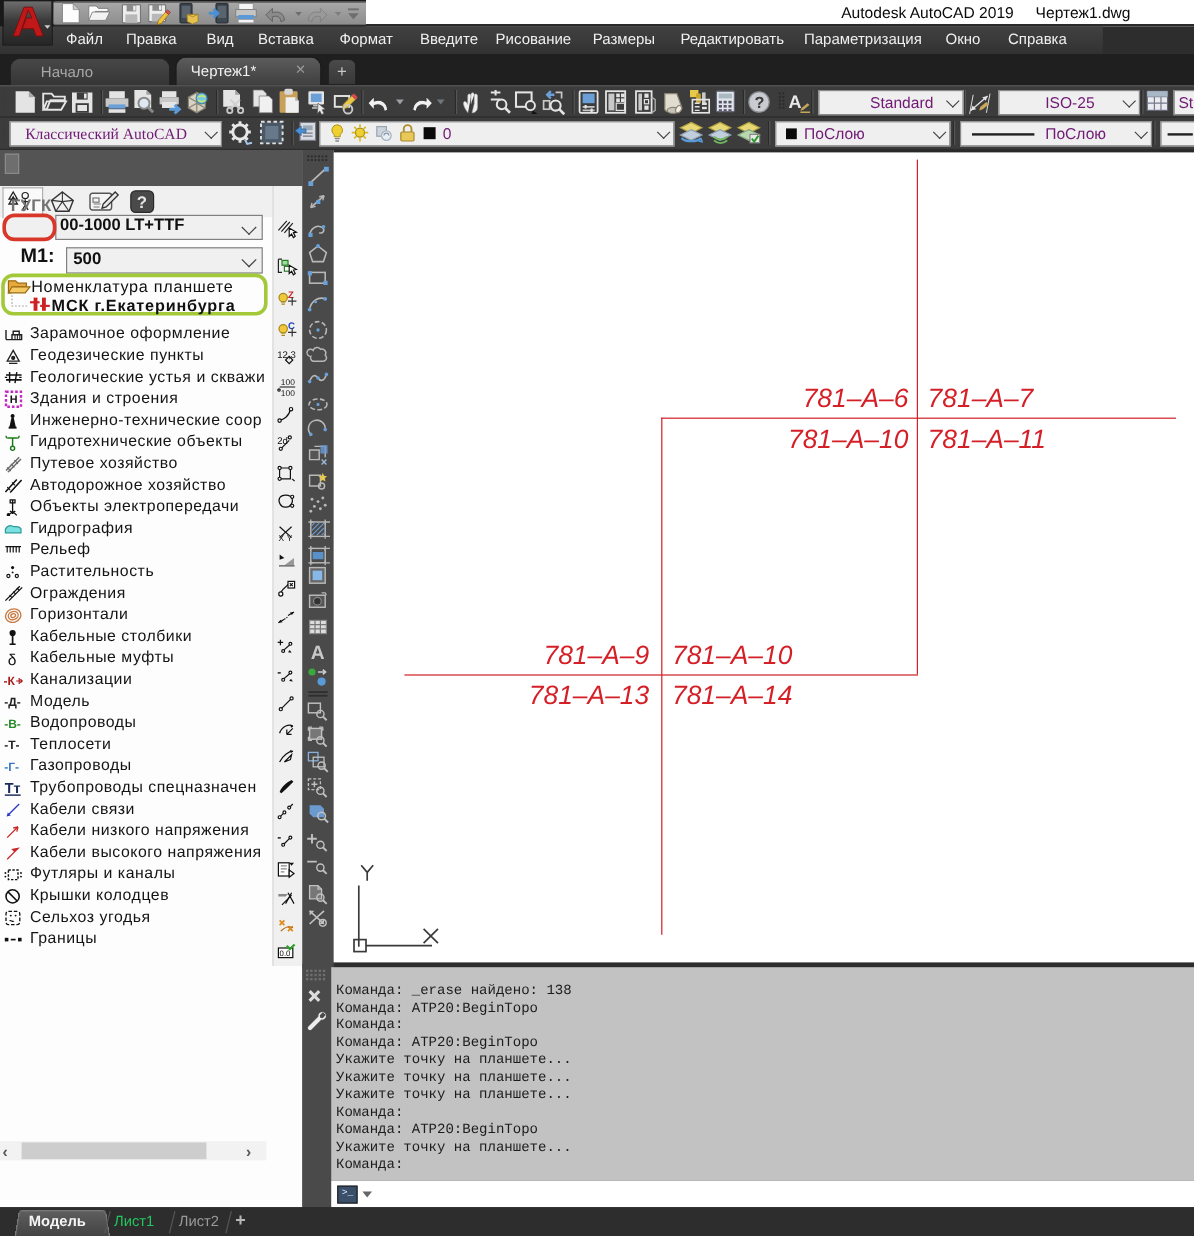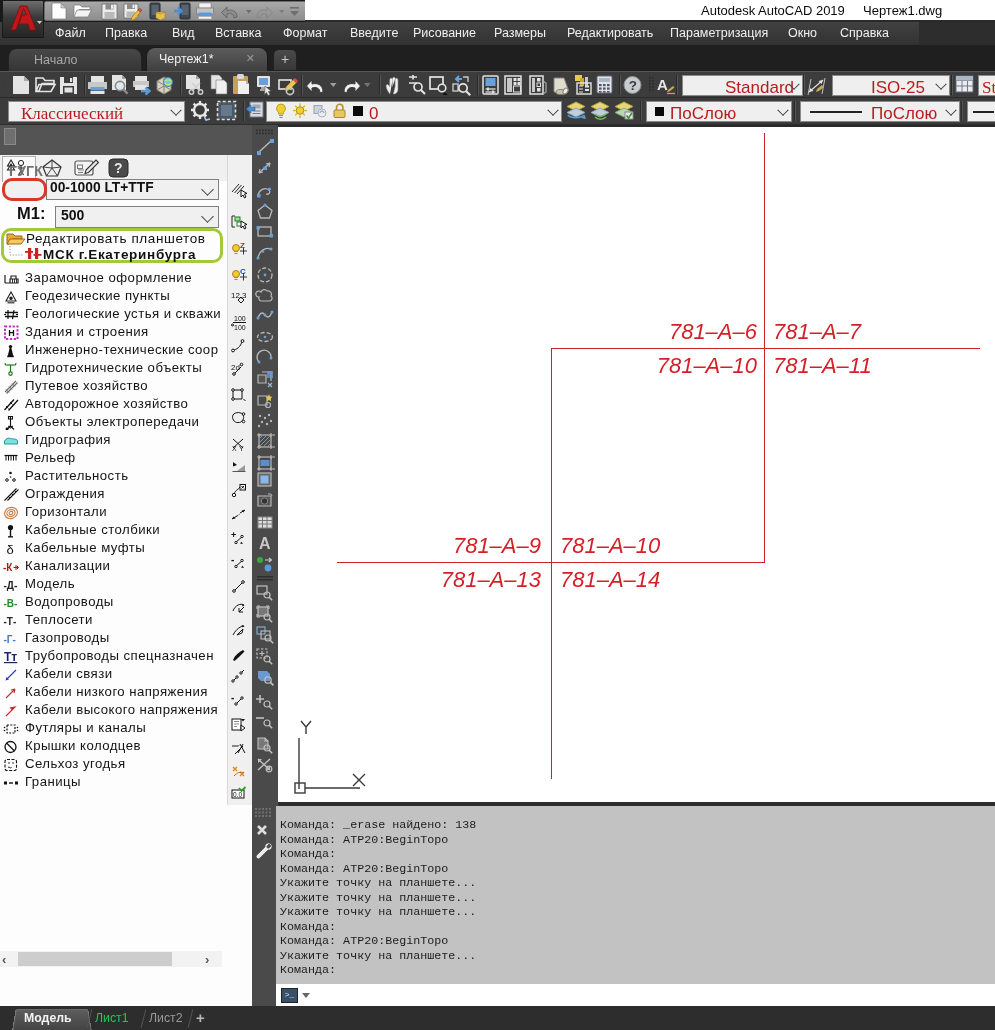--- a/index.html
+++ b/index.html
@@ -8,21 +8,21 @@
 
 #titlebar{left:0;top:0;width:995px;height:22px;background:#191919;}
 #qat{left:44px;top:1px;width:266px;height:20px;background:linear-gradient(#a8a8a8,#8e8e8e);border-radius:2px;border:1px solid #6a6a6a;box-sizing:border-box;}
 #alogo{left:2px;top:0;width:40px;height:36px;background:linear-gradient(#6e6e6e,#3a3a3a 45%,#262626);border:1px solid #1a1a1a;z-index:5;}
 #title-text{left:305px;top:0;width:690px;height:20px;background:#ffffff;color:#0a0a0a;font-size:13px;border-bottom:2px solid #2a2a2a;}
 #menubar{left:0;top:22px;width:919px;height:23px;background:linear-gradient(#414141,#323232);color:#f0f0f0;font-size:12.5px;}
 #menubar span{position:absolute;top:4px;}
 #tabrow{left:0;top:45px;width:995px;height:26px;background:#1f1f1f;}
 #toolbar1{left:0;top:71px;width:995px;height:26px;background:#3c3c3c;border-top:1px solid #555;}
 #toolbar2{left:0;top:97px;width:995px;height:26px;background:#3c3c3c;border-top:1px solid #2a2a2a;}
-.combo{position:absolute;background:#efefef;border:1px solid #88898a;color:#b91c1c;font-size:17px;}
+.combo{position:absolute;background:#efefef;border:1px solid #88898a;color:#701a75;font-size:13px;}
 .combo .arr{position:absolute;right:4px;top:45%;width:7px;height:7px;border-right:1.6px solid #444;border-bottom:1.6px solid #444;transform:translateY(-60%) rotate(45deg);}
 
 #palette{left:0;top:125px;width:252px;height:881px;background:#fdfdfd;}
 #pal-head{left:0;top:0;width:252px;height:30px;background:#545454;}
 #pal-tabs{left:0;top:30px;width:227px;height:26px;background:#f0f0f0;}
 .li{position:absolute;left:25px;white-space:nowrap;font-size:13.2px;letter-spacing:0.45px;color:#141414;line-height:15px;}
 .licon{position:absolute;left:3px;width:18px;height:15px;}
 
 #lstrip{left:227px;top:155px;width:24px;height:650px;background:#f0f0f0;border-left:1px solid #d8d8d8;}
 #dstrip{left:252px;top:125px;width:26px;height:682px;background:#4a4a4a;border-right:1px solid #2e2e2e;}
@@ -365,21 +365,21 @@
       </g>
 </svg>
 <div class="combo" style="left:682px;top:3px;width:119px;height:19px;">
       <span style="position:absolute;left:42px;top:2px;">Standard</span>
       <span class="arr"></span>
     </div>
 <div class="combo" style="left:832px;top:3px;width:116px;height:19px;">
       <span style="position:absolute;left:38px;top:2px;">ISO-25</span>
       <span class="arr"></span>
     </div>
-<div class="combo" style="left:978px;top:3px;width:17px;height:19px;border-right:none;font-family:Liberation Serif, serif;">
+<div class="combo" style="left:978px;top:3px;width:17px;height:19px;border-right:none;">
       <span style="position:absolute;left:3px;top:2px;">St</span>
     </div>
 </div>
 <div class="abs" id="toolbar2">
 <svg width="995" height="26" viewBox="0 0 995 26">
 <g stroke="#2a2a2a">
         <path d="M243.5 3 v20 M640.5 3 v20 M794.5 3 v20 M961.5 3 v20"></path>
       </g>
 <g stroke="#555">
         <path d="M244.5 3 v20 M641.5 3 v20 M795.5 3 v20 M962.5 3 v20"></path>
@@ -506,21 +506,21 @@
   <div style="position:absolute;left:17px;top:79px;font-size:16.5px;font-weight:bold;color:#111;">М1:</div>
   <div style="position:absolute;left:55px;top:81px;width:164px;height:22px;background:#f0f0f0;border:1px solid #808080;box-sizing:border-box;"></div>
   <div style="position:absolute;left:61px;top:82px;font-size:14px;font-weight:bold;color:#111;">500</div>
   <div style="position:absolute;left:203px;top:87px;width:8px;height:8px;border-right:1.8px solid #444;border-bottom:1.8px solid #444;transform:rotate(45deg);"></div>
 
   <div style="position:absolute;left:1px;top:103px;width:222px;height:35px;border:3.5px solid #a3c93a;border-radius:10px;box-sizing:border-box;"></div>
   <svg style="position:absolute;left:6px;top:107px" width="20" height="14" viewBox="0 0 20 14">
       <path d="M1 12 V2 h6 l2 2 h7 v3 h-10 l-3 5 z" fill="#e8a83a" stroke="#9a6a10"></path>
       <path d="M4 7 h15 l-4 5 H1 z" fill="#f4c862" stroke="#9a6a10"></path>
     </svg>
-  <div style="position:absolute;left:26px;top:106px;font-size:13.5px;letter-spacing:0.6px;color:#111;">Редактировать планшетов</div>
+  <div style="position:absolute;left:26px;top:106px;font-size:13.5px;letter-spacing:0.6px;color:#111;">Номенклатура планшете</div>
   <svg style="position:absolute;left:8px;top:121px" width="36" height="16" viewBox="0 0 36 16">
       <path d="M2 0 V9 H16" fill="none" stroke="#999" stroke-width="1" stroke-dasharray="1.3 1.6"></path>
       <g fill="#cc2222">
         <rect x="20" y="2" width="3.2" height="11"></rect>
         <rect x="27" y="2" width="3.2" height="11"></rect>
         <rect x="17" y="5" width="8" height="1.8"></rect>
         <rect x="25.5" y="8" width="8" height="1.8"></rect>
       </g>
     </svg>
   <div style="position:absolute;left:43px;top:122px;font-size:13.5px;font-weight:bold;letter-spacing:0.7px;color:#111;">МСК г.Екатеринбурга</div>

